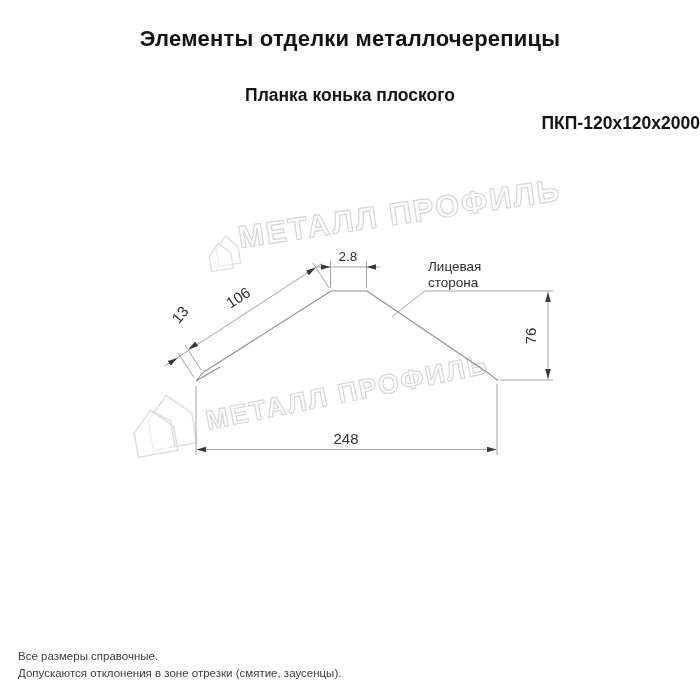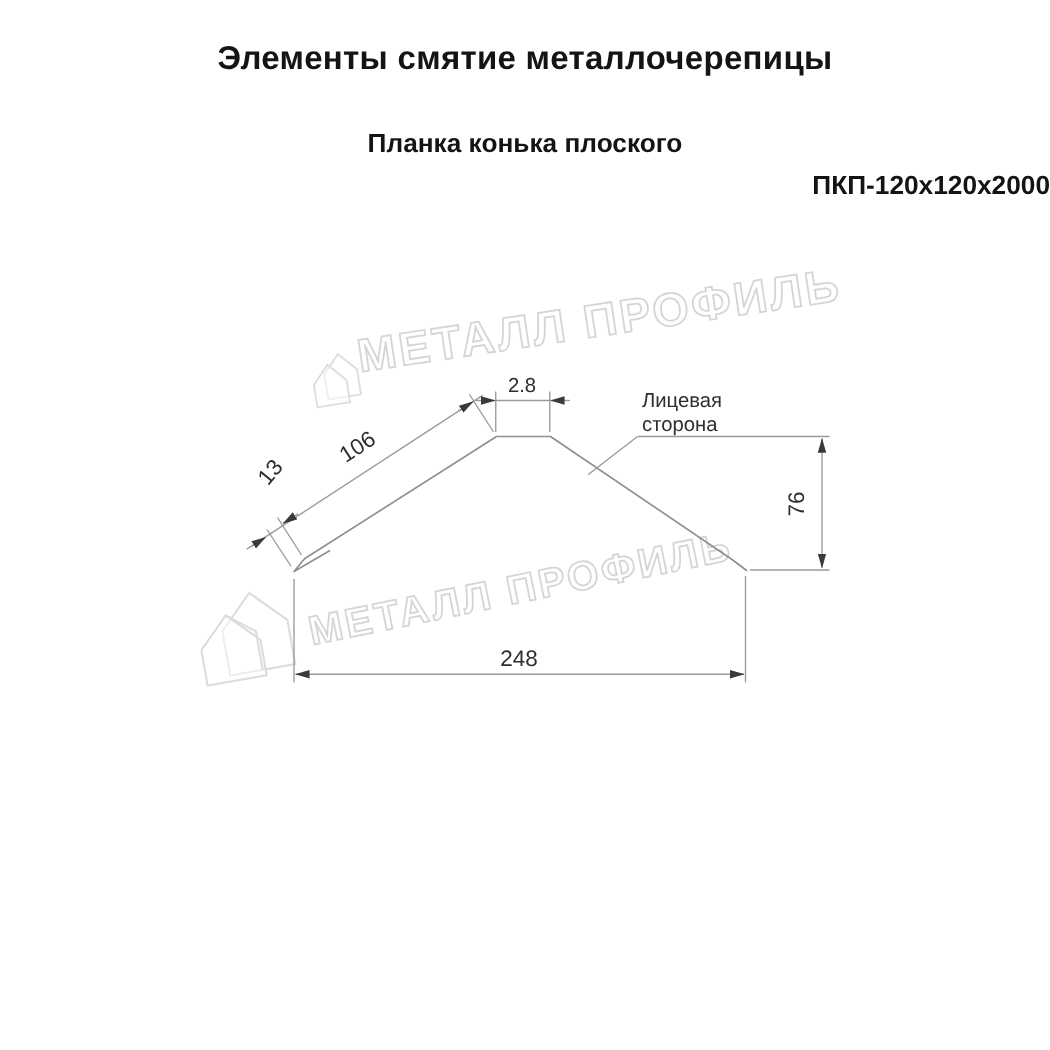--- a/index.html
+++ b/index.html
@@ -28,21 +28,21 @@
   .wm-text{
     font-family:"Liberation Sans",sans-serif;font-weight:700;
     fill:rgba(255,255,255,0.55);stroke:#cbcbcb;stroke-width:1.2px;
   }
 </style>
 </head>
 <body>
 
 <div class="page">
 
-  <div class="title">Элементы смятие металлочерепицы</div>
+  <div class="title">Элементы отделки металлочерепицы</div>
   <div class="subtitle">Планка конька плоского</div>
   <div class="prodcode">ПКП-120х120х2000</div>
 
   <svg class="drawing" width="700" height="700" viewBox="0 0 700 700">
     <defs>
       <marker id="arr" viewBox="0 0 9.5 6.4" refX="9" refY="3.2" markerWidth="11" markerHeight="7.5" orient="auto-start-reverse">
         <path d="M0,0.5 L9.5,3.2 L0,5.9 Z" fill="#3a3a3a"></path>
       </marker>
     </defs>
 
@@ -106,15 +106,17 @@
 
     <g stroke="#9a9a9a" stroke-width="0.9" fill="none">
       <line x1="196" y1="386" x2="196" y2="455"></line>
       <line x1="497" y1="384" x2="497" y2="455"></line>
       <line x1="197" y1="449.5" x2="496" y2="449.5" marker-start="url(#arr)" marker-end="url(#arr)"></line>
     </g>
     <text class="dimtext" x="346" y="444" font-size="15" text-anchor="middle">248</text>
   </svg>
 
   <div class="footer">
+    <div>Все размеры справочные.</div>
+    <div>Допускаются отклонения в зоне отрезки (смятие, заусенцы).</div>
   </div>
 
 </div>
 
 </body></html>

